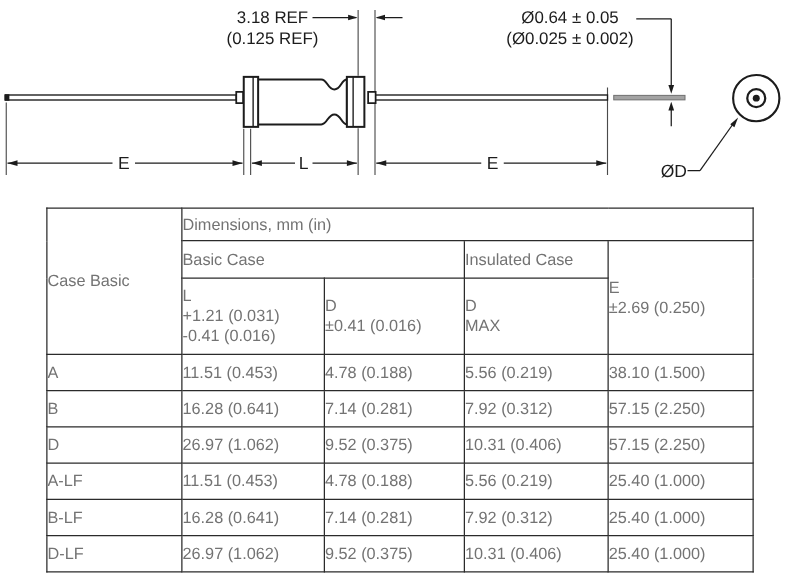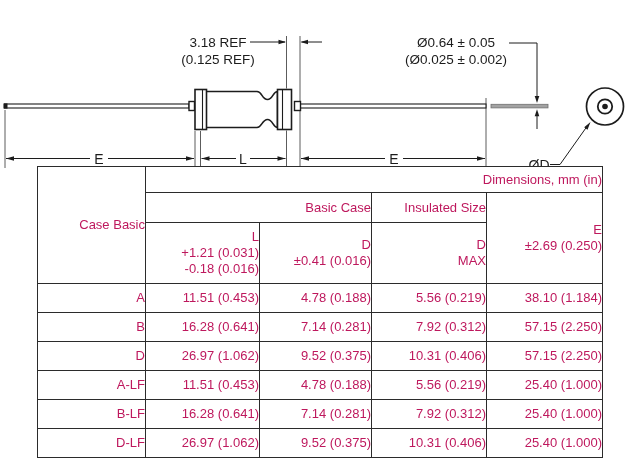--- a/index.html
+++ b/index.html
@@ -1,35 +1,35 @@
 <!DOCTYPE html>
 <html><head>
 <meta charset="utf-8">
 <style>
   html,body{margin:0;padding:0;background:#fff;}
   body{
     width:630px;height:461px;position:relative;overflow:hidden;
     font-family:"Liberation Sans", sans-serif;color:#1c1c1c;
   }
-  #drawing{position:absolute;left:0;top:0;margin-top:28px;}
+  #drawing{position:absolute;left:0;top:0;}
   svg text{
     font-family:"Liberation Sans", sans-serif;
     fill:#1c1c1c;
   }
   .dimtxt{font-size:13.5px;}
   .dimletter{font-size:14px;}
   #spec-table{
     position:absolute;left:37px;top:166px;
     border-collapse:collapse;table-layout:fixed;
   }
   #spec-table th,#spec-table td{
     border:1px solid #2b2b2b;
     font-weight:normal;font-size:13px;
-    text-align:right;vertical-align:middle;
-    padding:0;line-height:16px;color:#be185d;
+    text-align:left;vertical-align:middle;
+    padding:0;line-height:16px;color:#737373;
     background:#fff;overflow:hidden;
   }
   tr.hrow1{height:26px;}
   tr.hrow2{height:30px;}
   tr.hrow3{height:61px;}
   tr.drow{height:29px;}
 </style>
 </head>
 <body>
 
@@ -125,47 +125,47 @@
       <col style="width:115px">
       <col style="width:116px">
   </colgroup>
   <tbody>
       <tr class="hrow1">
     <th rowspan="3">Case Basic</th>
     <th colspan="4">Dimensions, mm (in)</th>
   </tr>
   <tr class="hrow2">
     <th colspan="2">Basic Case</th>
-    <th>Insulated Size</th>
+    <th>Insulated Case</th>
     <th rowspan="2">
       <div>E</div>
       <div>±2.69 (0.250)</div>
     </th>
   </tr>
   <tr class="hrow3">
     <th>
       <div>L</div>
       <div>+1.21 (0.031)</div>
-      <div>-0.18 (0.016)</div>
+      <div>-0.41 (0.016)</div>
     </th>
     <th>
       <div>D</div>
       <div>±0.41 (0.016)</div>
     </th>
     <th>
       <div>D</div>
       <div>MAX</div>
     </th>
   </tr>
   <tr class="drow">
     <td>A</td>
     <td>11.51 (0.453)</td>
     <td>4.78 (0.188)</td>
     <td>5.56 (0.219)</td>
-    <td>38.10 (1.184)</td>
+    <td>38.10 (1.500)</td>
   </tr>
   <tr class="drow">
     <td>B</td>
     <td>16.28 (0.641)</td>
     <td>7.14 (0.281)</td>
     <td>7.92 (0.312)</td>
     <td>57.15 (2.250)</td>
   </tr>
   <tr class="drow">
     <td>D</td>

